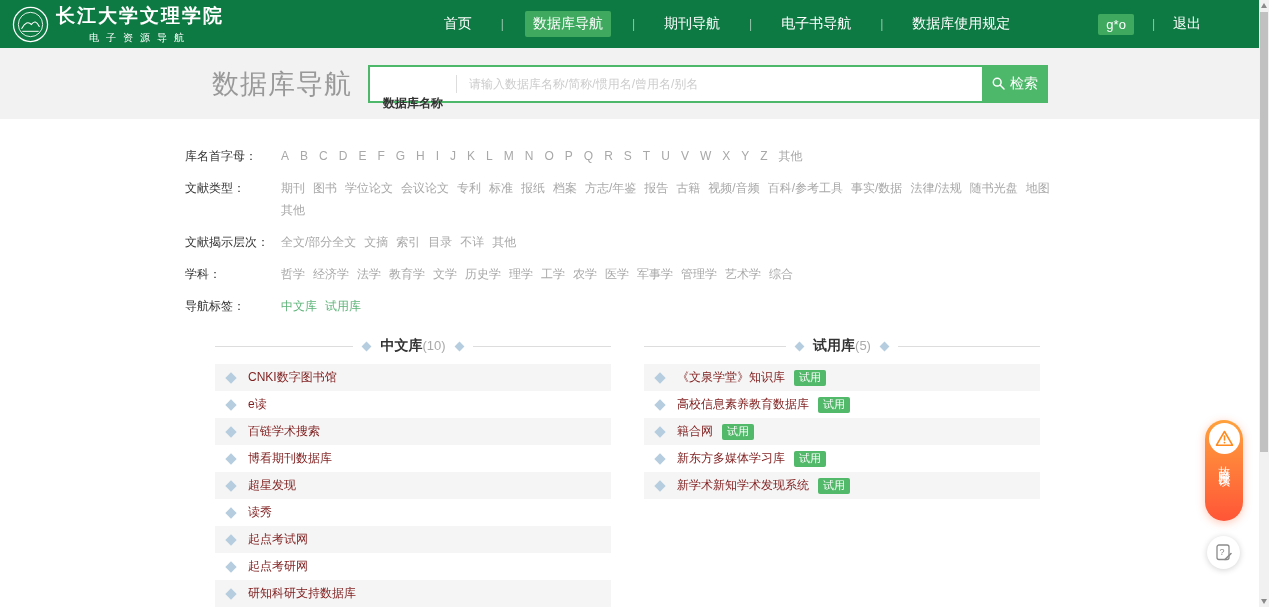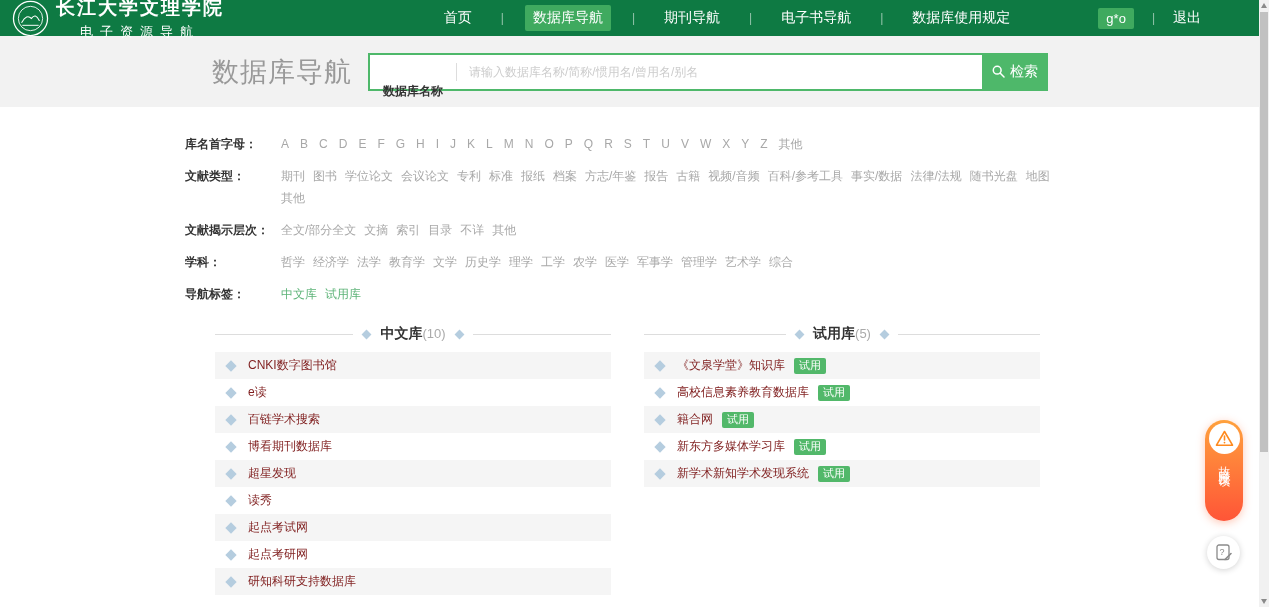--- a/index.html
+++ b/index.html
@@ -1,27 +1,27 @@
 <!DOCTYPE html>
 <html style="--header-green: #0e7a43; --accent-green: #3faa5f; --button-green: #4eb86a; --badge-green: #52b86a; --link-green: #5cb377; --band-gray: #f2f2f2; --row-gray: #f5f5f5; --diamond-blue: #b5cddf; --orange-top: #ffa13d; --orange-bottom: #ff5537;"><head>
 <meta charset="utf-8">
 <style>
   * { margin:0; padding:0; box-sizing:border-box; }
   html,body { width:1269px; height:607px; overflow:hidden; background:#fff;
     font-family:"Liberation Sans","DejaVu Sans",sans-serif; }
   body { position:relative; }
 
   
-  .top-header { height:36px; background:var(--header-green,#0e7a43); display:flex;
+  .top-header { height:48px; background:var(--header-green,#0e7a43); display:flex;
     align-items:center; padding:0 68px 0 12px; color:#fff; }
   .logo { display:flex; align-items:center; gap:7px; cursor:pointer; }
   .seal { width:37px; height:37px; flex:none; }
   .logo-title { font-size:19px; font-weight:bold; letter-spacing:2px;
     font-family:"DejaVu Serif","Liberation Serif",serif; }
-  .logo-subtitle { font-size:13px; letter-spacing:7px; margin-top:2px; text-align:center; }
+  .logo-subtitle { font-size:10px; letter-spacing:7px; margin-top:2px; text-align:center; }
   .header-right { margin-left:auto; display:flex; align-items:center; gap:80px; }
   .top-nav { display:flex; align-items:center; gap:21px; font-size:14px; }
   .nav-link { color:#fff; cursor:pointer; padding:4px 8px; white-space:nowrap; text-decoration:none; }
   .nav-link.active { background:var(--accent-green,#3faa5f); border-radius:2px; }
   .nav-sep { color:rgba(255,255,255,.55); font-size:12px; }
   .user-area { display:flex; align-items:center; gap:18px; font-size:14px; }
   .user-badge { background:var(--accent-green,#3faa5f); padding:3px 8px; border-radius:2px;
     font-size:13px; cursor:pointer; }
   .logout { color:#fff; cursor:pointer; text-decoration:none; }
 
@@ -37,21 +37,21 @@
   .search-input { flex:1; border:none; outline:none; padding:0 12px; font-size:12px; color:#333;
     font-family:inherit; min-width:0; }
   .search-input::placeholder { color:#ccc; }
   .search-btn { width:66px; margin:-2px -2px -2px 0; background:var(--button-green,#4eb86a);
     color:#fff; border:none; font-size:14px; display:flex; align-items:center; justify-content:center;
     gap:5px; cursor:pointer; font-family:inherit; }
 
   
   .main { padding:27px 0 0 185px; }
   .filter-row { display:flex; margin-bottom:12px; }
-  .filter-label { width:96px; flex:none; font-size:12px; color:#333; font-weight:bold; line-height:20px; }
+  .filter-label { width:96px; flex:none; font-size:12px; color:#333; font-weight:normal; line-height:20px; }
   .filter-options { display:flex; flex-wrap:wrap; gap:2px 8px; width:790px; }
   .filter-row:first-child .filter-options { gap:2px 11px; }
   .filter-link { font-size:12px; color:#a8a8a8; line-height:20px; cursor:pointer; text-decoration:none;
     white-space:nowrap; }
   .filter-link.accent { color:var(--link-green,#5cb377); }
 
   
   .db-columns { display:flex; gap:33px; margin:20px 0 0 30px; width:825px; }
   .db-col { flex:1; min-width:0; }
   .col-header { display:flex; align-items:center; margin-bottom:8px; height:20px;justify-content:flex-end; }

